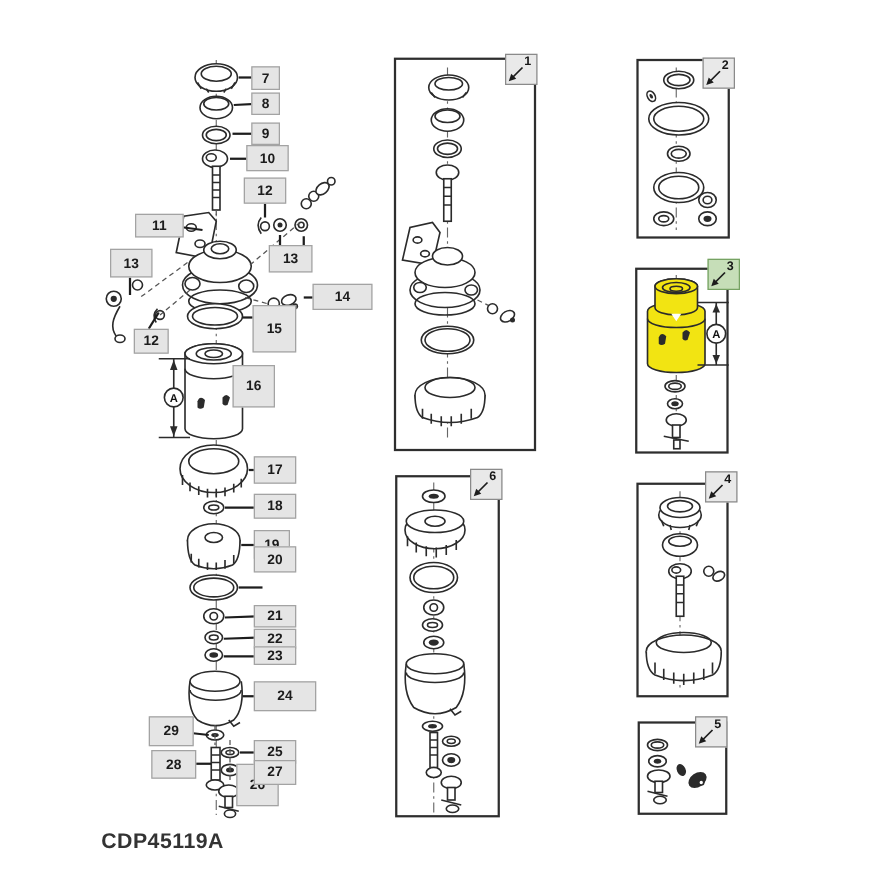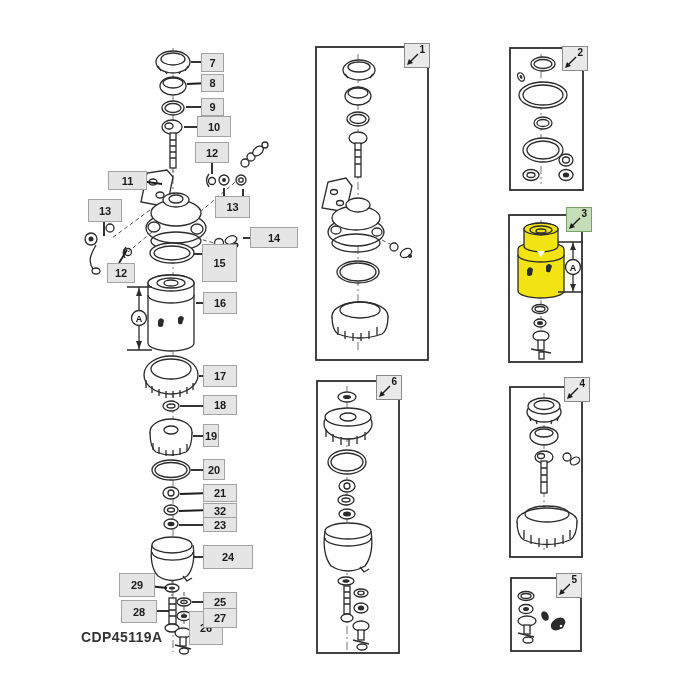--- a/index.html
+++ b/index.html
@@ -19,22 +19,22 @@
   .dimtxt{font:bold 9px "Liberation Sans",sans-serif;fill:#111;text-anchor:middle;}
 
   .callout{position:absolute;z-index:3;background:#e5e5e5;border:1px solid #a3a3a3;
            display:flex;align-items:center;justify-content:center;
            font-weight:bold;font-size:11px;color:#1c1c1c;box-sizing:border-box;}
   .panel-label{position:absolute;z-index:4;width:26px;height:25px;background:#e9e9e9;
            border:1px solid #8a8a8a;box-sizing:border-box;}
   .panel-label.green{background:#c6deb8;border-color:#76a263;}
   .panel-label .num{position:absolute;top:0px;right:4px;font-weight:bold;font-size:10px;color:#161616;}
   .panel-label svg{position:absolute;left:1px;bottom:1px;}
-  .figure-code{position:absolute;z-index:3;left:81px;top:629px;font-weight:bold;
-           font-size:14px;color:#333;letter-spacing:0.4px;}
+  .figure-code{position:absolute;z-index:3;left:81px;top:663px;font-weight:bold;
+           font-size:17px;color:#333;letter-spacing:0.4px;}
 </style>
 </head>
 <body>
 
 <div class="canvas">
 
 <svg width="700" height="700" viewBox="0 0 700 700">
 
   <g>
     <line class="cl" x1="173" y1="48" x2="173" y2="652"></line>
@@ -423,40 +423,40 @@
     </div>
   <div class="callout" style="left:250px;top:227px;width:48px;height:21px">
       <span>14</span>
     </div>
   <div class="callout" style="left:202px;top:244px;width:35px;height:38px">
       <span>15</span>
     </div>
   <div class="callout" style="left:107px;top:263px;width:28px;height:20px">
       <span>12</span>
     </div>
-  <div class="callout" style="left:203px;top:292px;width:34px;height:22px">
+  <div class="callout" style="left:186px;top:292px;width:34px;height:34px">
       <span>16</span>
     </div>
   <div class="callout" style="left:203px;top:365px;width:34px;height:22px">
       <span>17</span>
     </div>
   <div class="callout" style="left:203px;top:395px;width:34px;height:20px">
       <span>18</span>
     </div>
-  <div class="callout" style="left:203px;top:424px;width:16px;height:23px">
+  <div class="callout" style="left:203px;top:424px;width:29px;height:23px">
       <span>19</span>
     </div>
-  <div class="callout" style="left:203px;top:459px;width:22px;height:21px">
+  <div class="callout" style="left:203px;top:437px;width:34px;height:21px">
       <span>20</span>
     </div>
   <div class="callout" style="left:203px;top:484px;width:34px;height:18px">
       <span>21</span>
     </div>
   <div class="callout" style="left:203px;top:503px;width:34px;height:16px">
-      <span>32</span>
+      <span>22</span>
     </div>
   <div class="callout" style="left:203px;top:517px;width:34px;height:15px">
       <span>23</span>
     </div>
   <div class="callout" style="left:203px;top:545px;width:50px;height:24px">
       <span>24</span>
     </div>
   <div class="callout" style="left:119px;top:573px;width:36px;height:24px">
       <span>29</span>
     </div>

